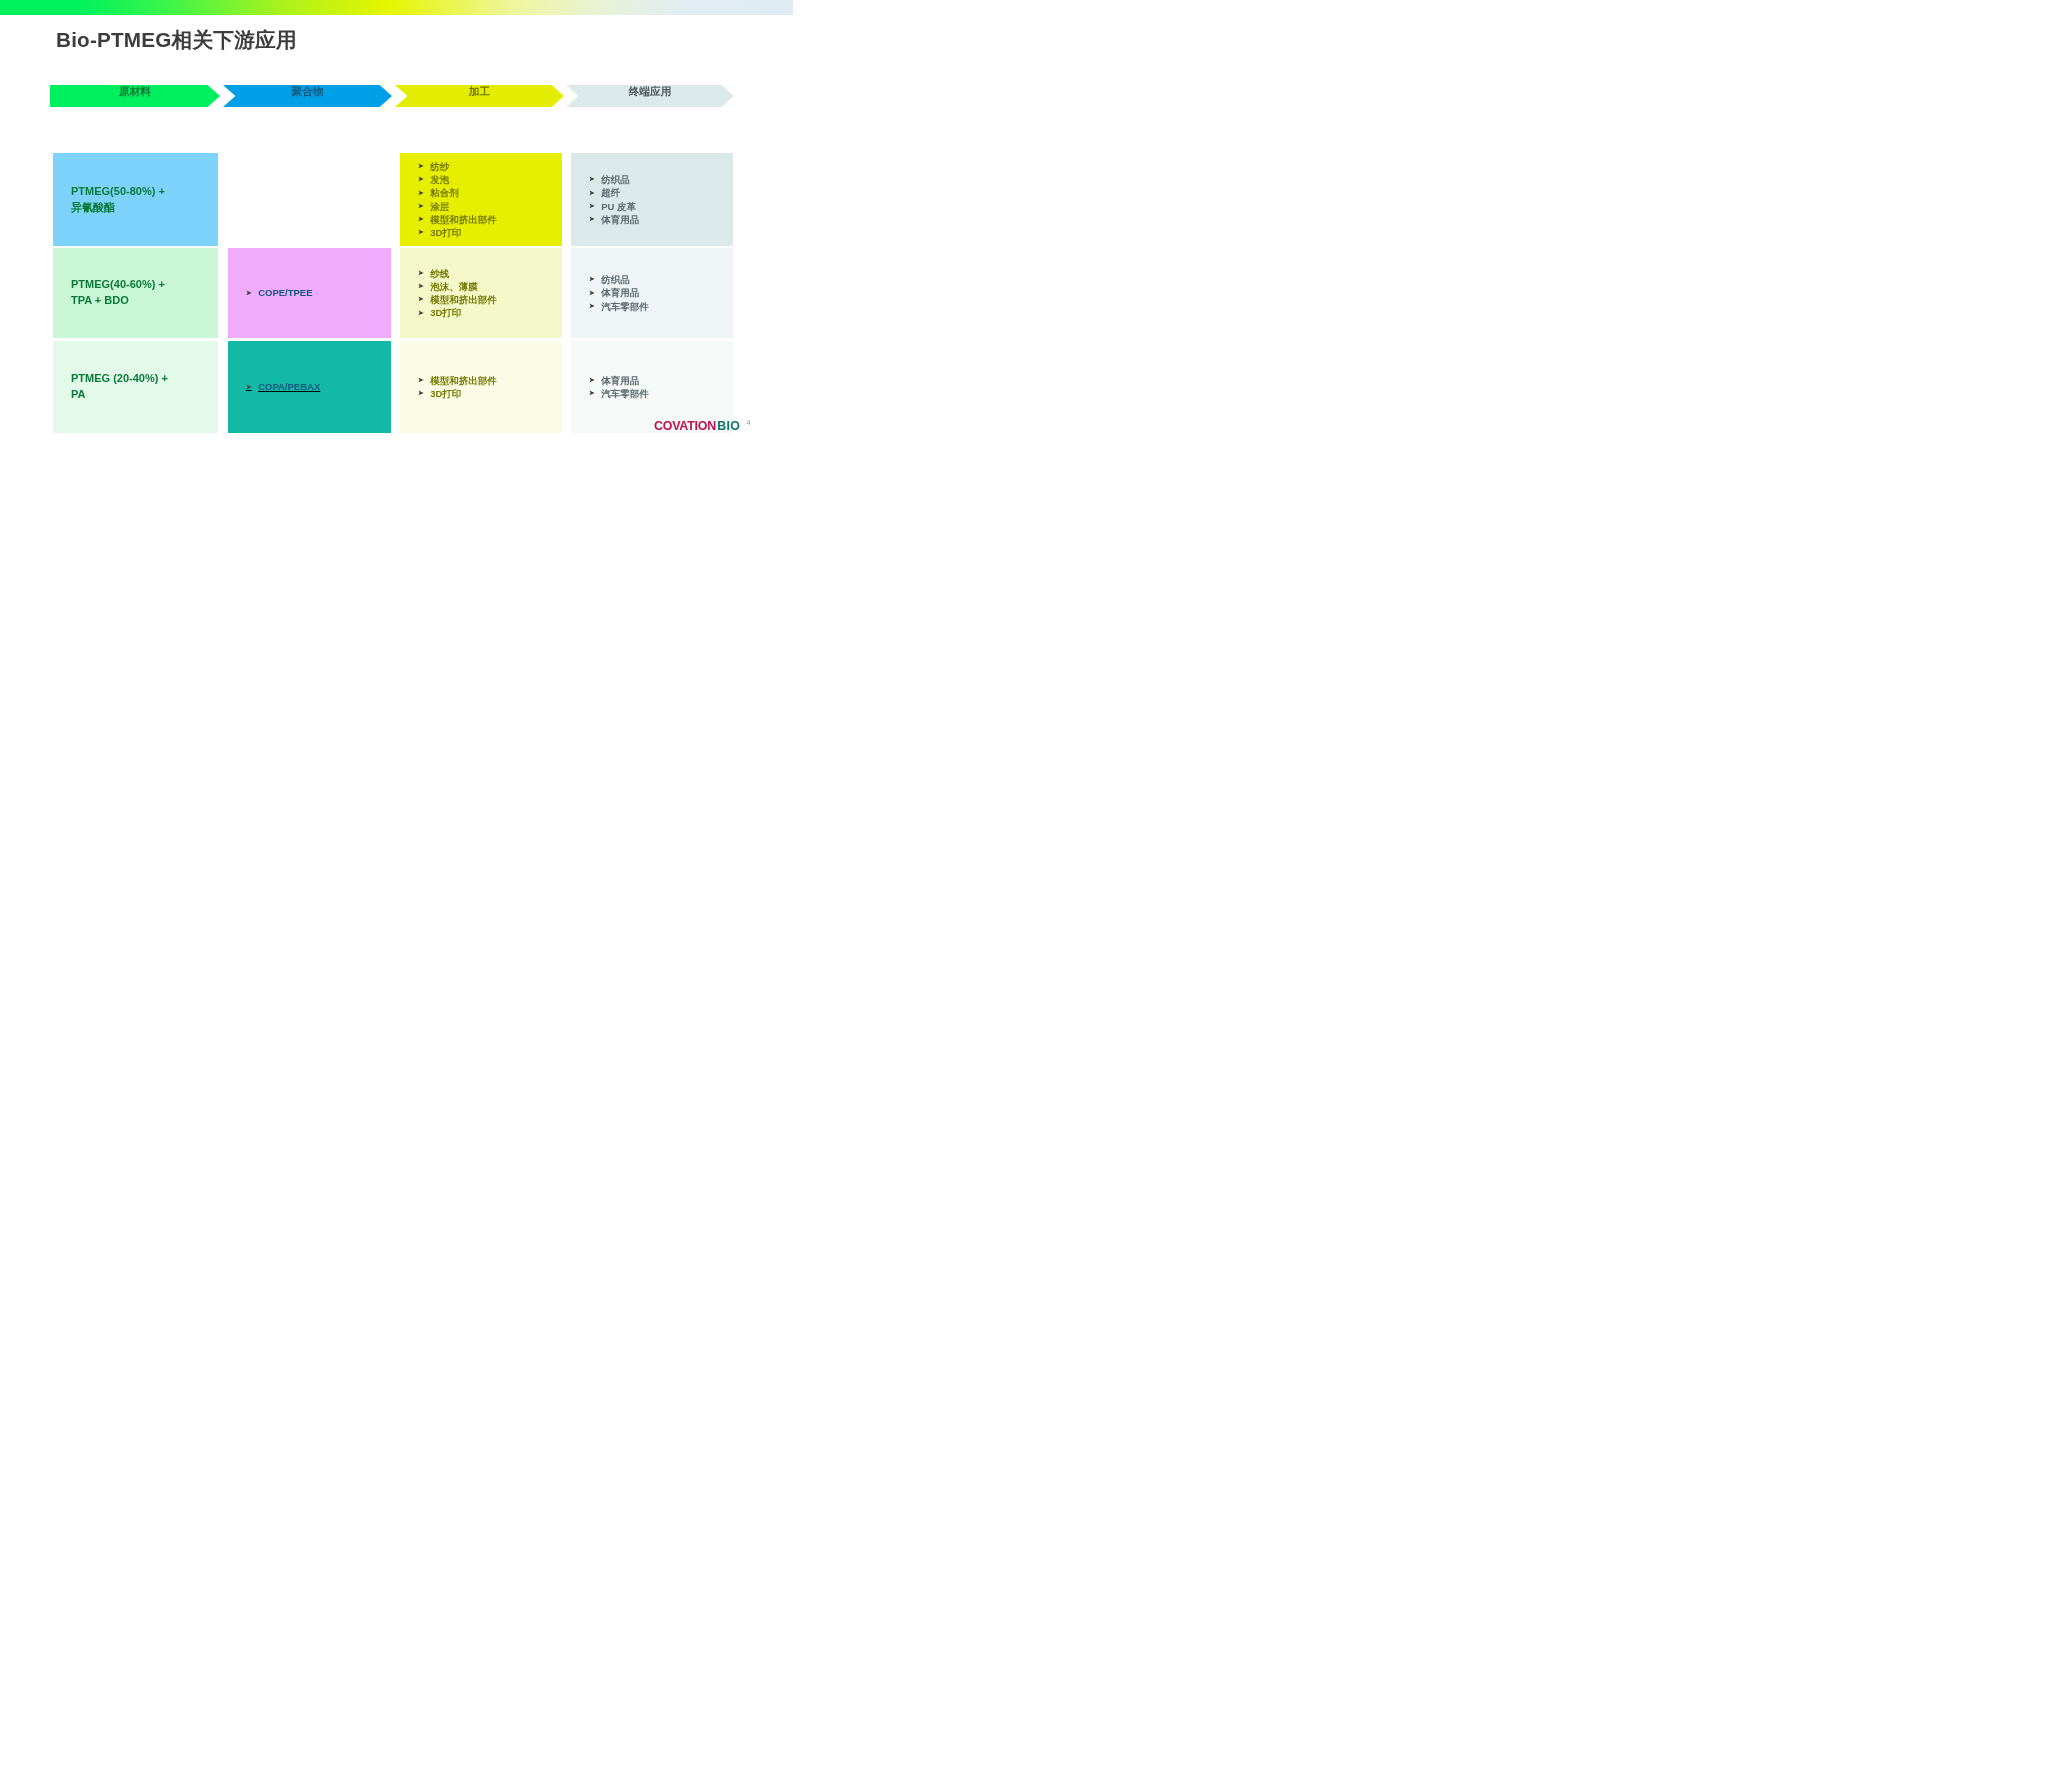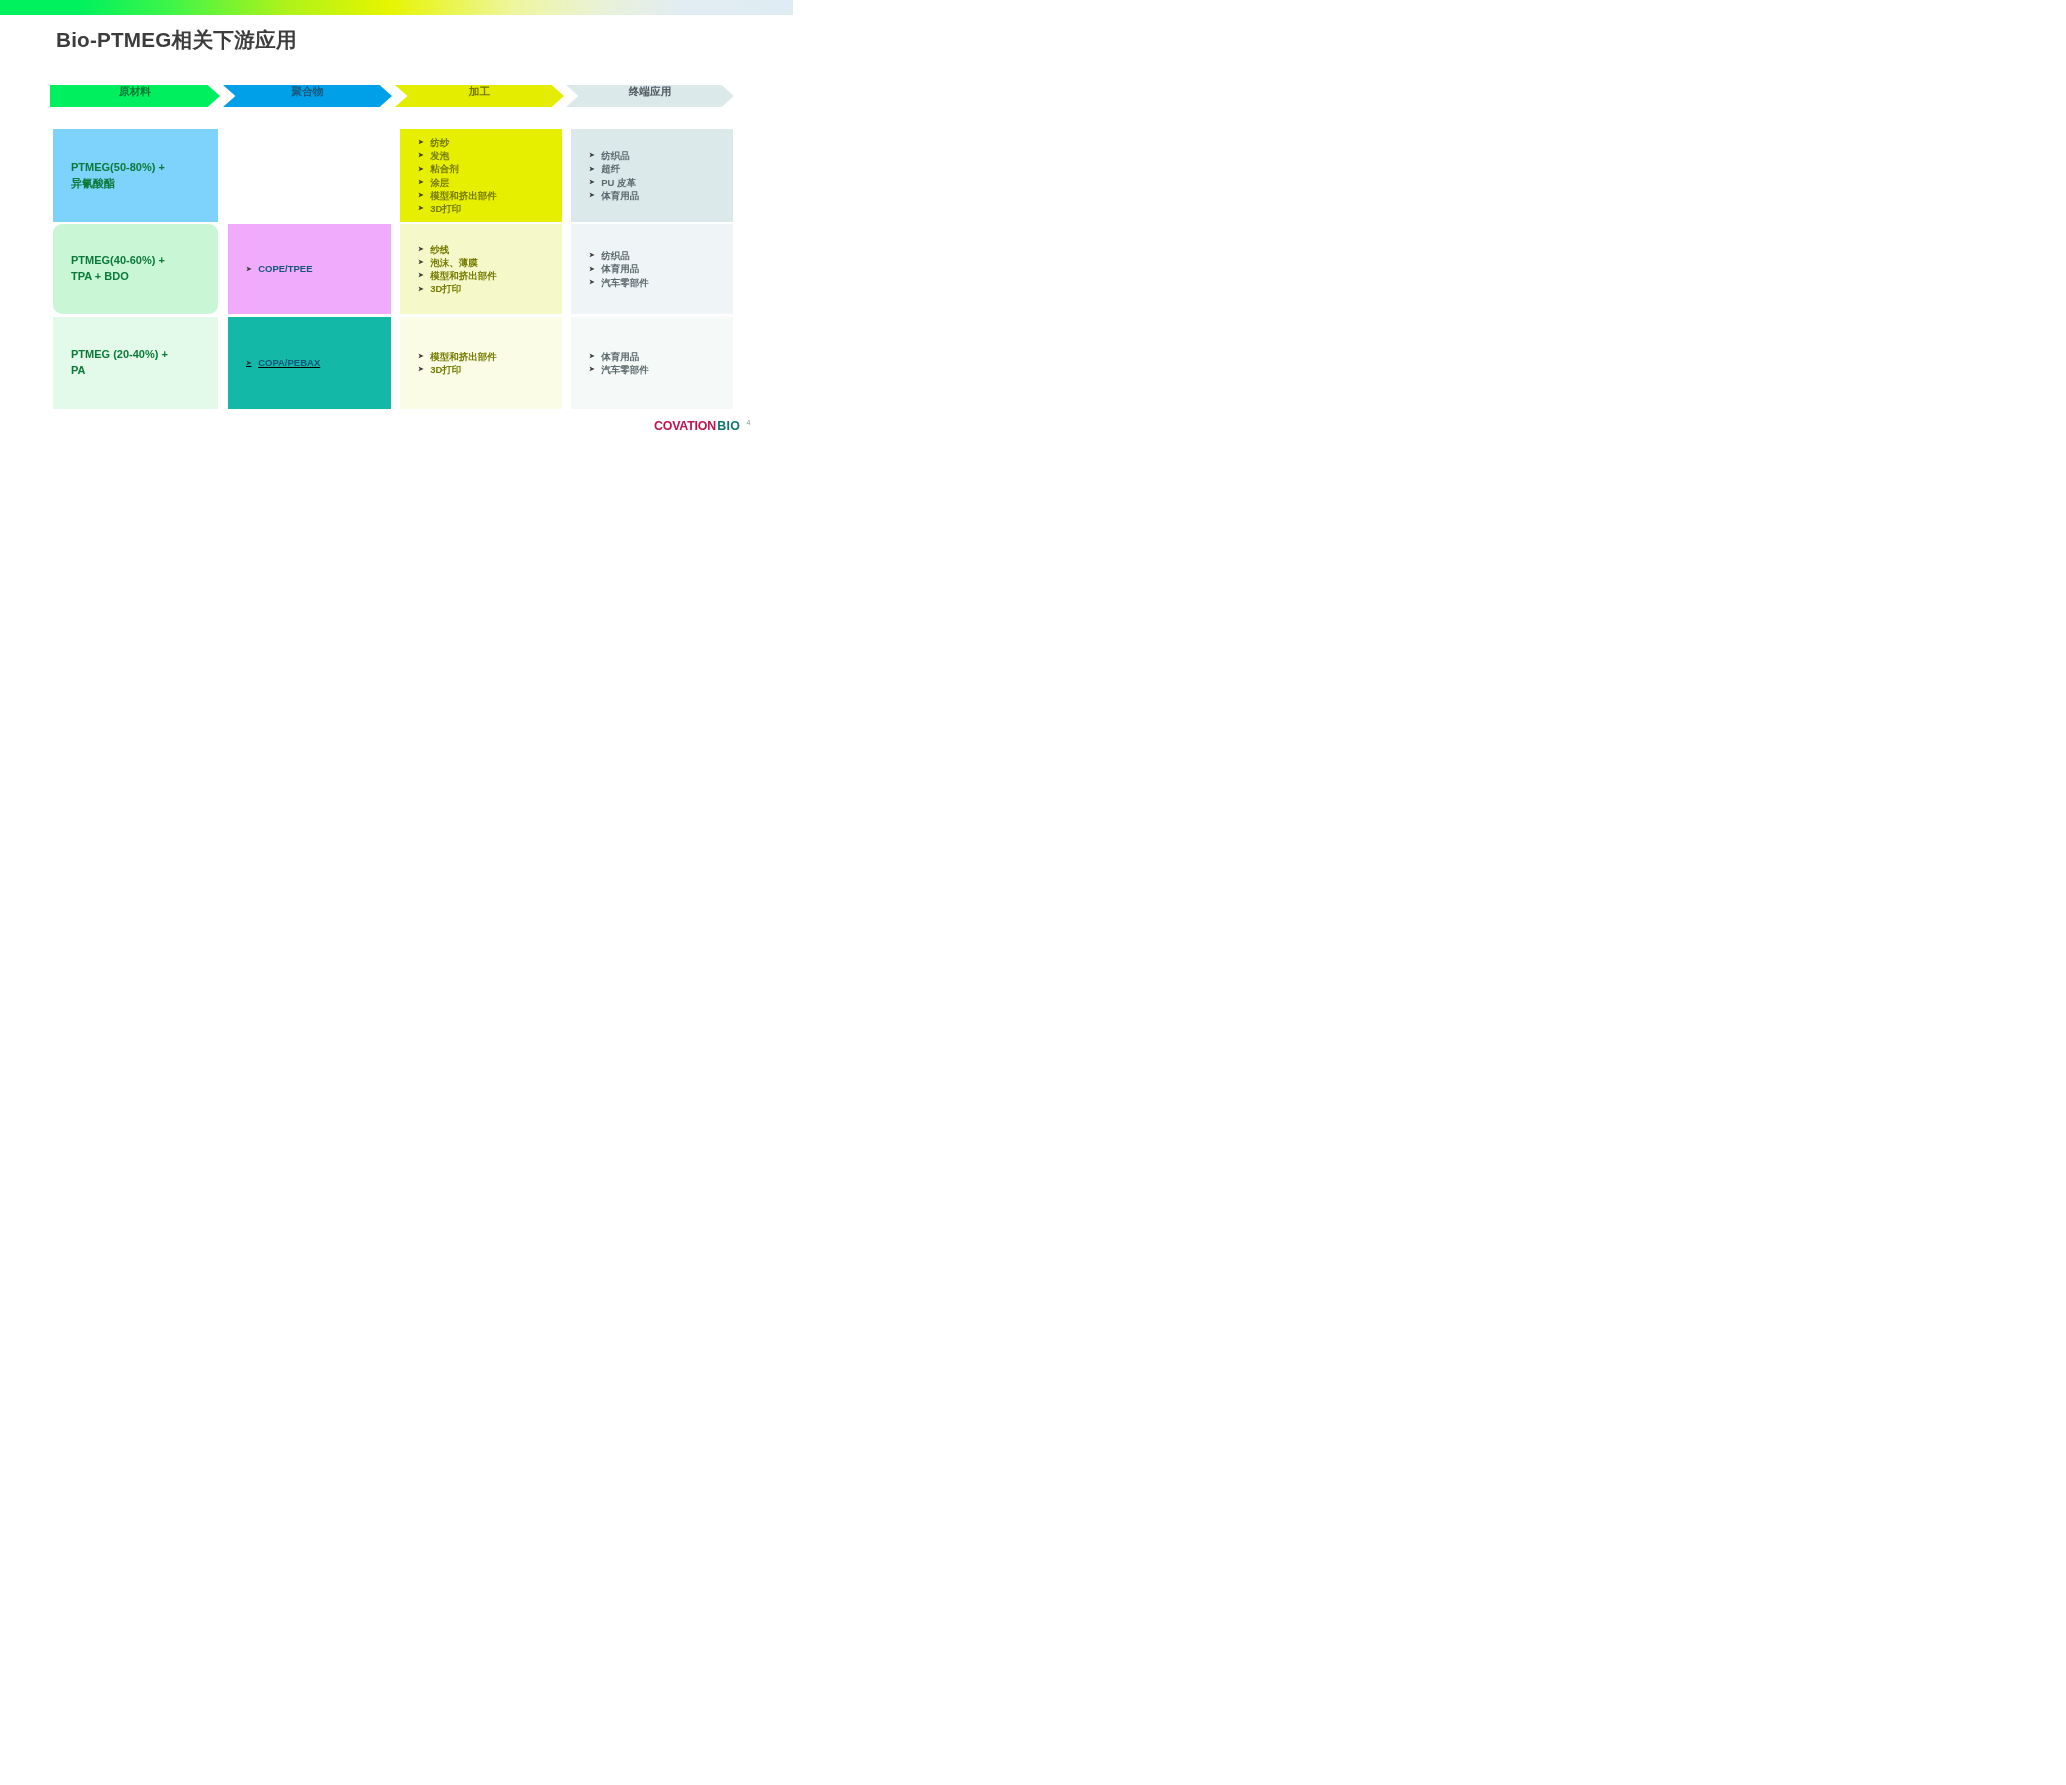--- a/index.html
+++ b/index.html
@@ -26,30 +26,31 @@
   .arrow-notch { clip-path: polygon(0 0, calc(100% - 12.4px) 0, 100% 50%, calc(100% - 12.4px) 100%, 0 100%, 12.4px 50%); }
   .arrow-1 { left: 50px;  width: 170px; background: #00ef5e; color: #0a7a38; }
   .arrow-2 { left: 223px;  width: 169px; background: #00a0e9; color: #155a80; }
   .arrow-3 { left: 395px;  width: 169px; background: #e4ec00; color: #6f7500; }
   .arrow-4 { left: 566px; width: 168px; background: #dce9ea; color: #4f5a60; }
 
   .cell {
     position: absolute; box-sizing: border-box;
     display: flex; flex-direction: column; justify-content: center;
     padding: 5px 7.4px 5px 18px;
+    margin-top: 24px;
   }
   .col-1 { left: 53px;  width: 165px; }
   .col-2 { left: 228px;  width: 163px; }
   .col-3 { left: 400px;  width: 162px; }
   .col-4 { left: 571px; width: 162px; }
   .row-1 { top: 129px; height: 93px; }
   .row-2 { top: 224px; height: 90px; }
   .row-3 { top: 317px; height: 92px; }
 
-  .bg-g1 { background: #7dd3fc; } .bg-g2 { background: #c9f6d4; border-radius: 9px; } .bg-g3 { background: #e3faea; }
+  .bg-g1 { background: #7dd3fc; } .bg-g2 { background: #c9f6d4; } .bg-g3 { background: #e3faea; }
   .bg-b1 { background: #00a0e9; } .bg-b2 { background: #f0abfc; } .bg-b3 { background: #14b8a6; text-decoration: underline; }
   .bg-y1 { background: #e7ef00; } .bg-y2 { background: #f5f8c9; } .bg-y3 { background: #fbfce5; }
   .bg-t1 { background: #dce9ea; } .bg-t2 { background: #eff5f7; } .bg-t3 { background: #f5f9f8; }
 
   .tx-green { color: #0a7a38; } .tx-blue { color: #15557e; }
   .tx-olive { color: #747a00; } .tx-gray { color: #5c696d; }
 
   .lines { font-size: 11px; font-weight: 700; line-height: 15.7px; }
   .line  { display: block; }
   .list  { display: flex; flex-direction: column; }

